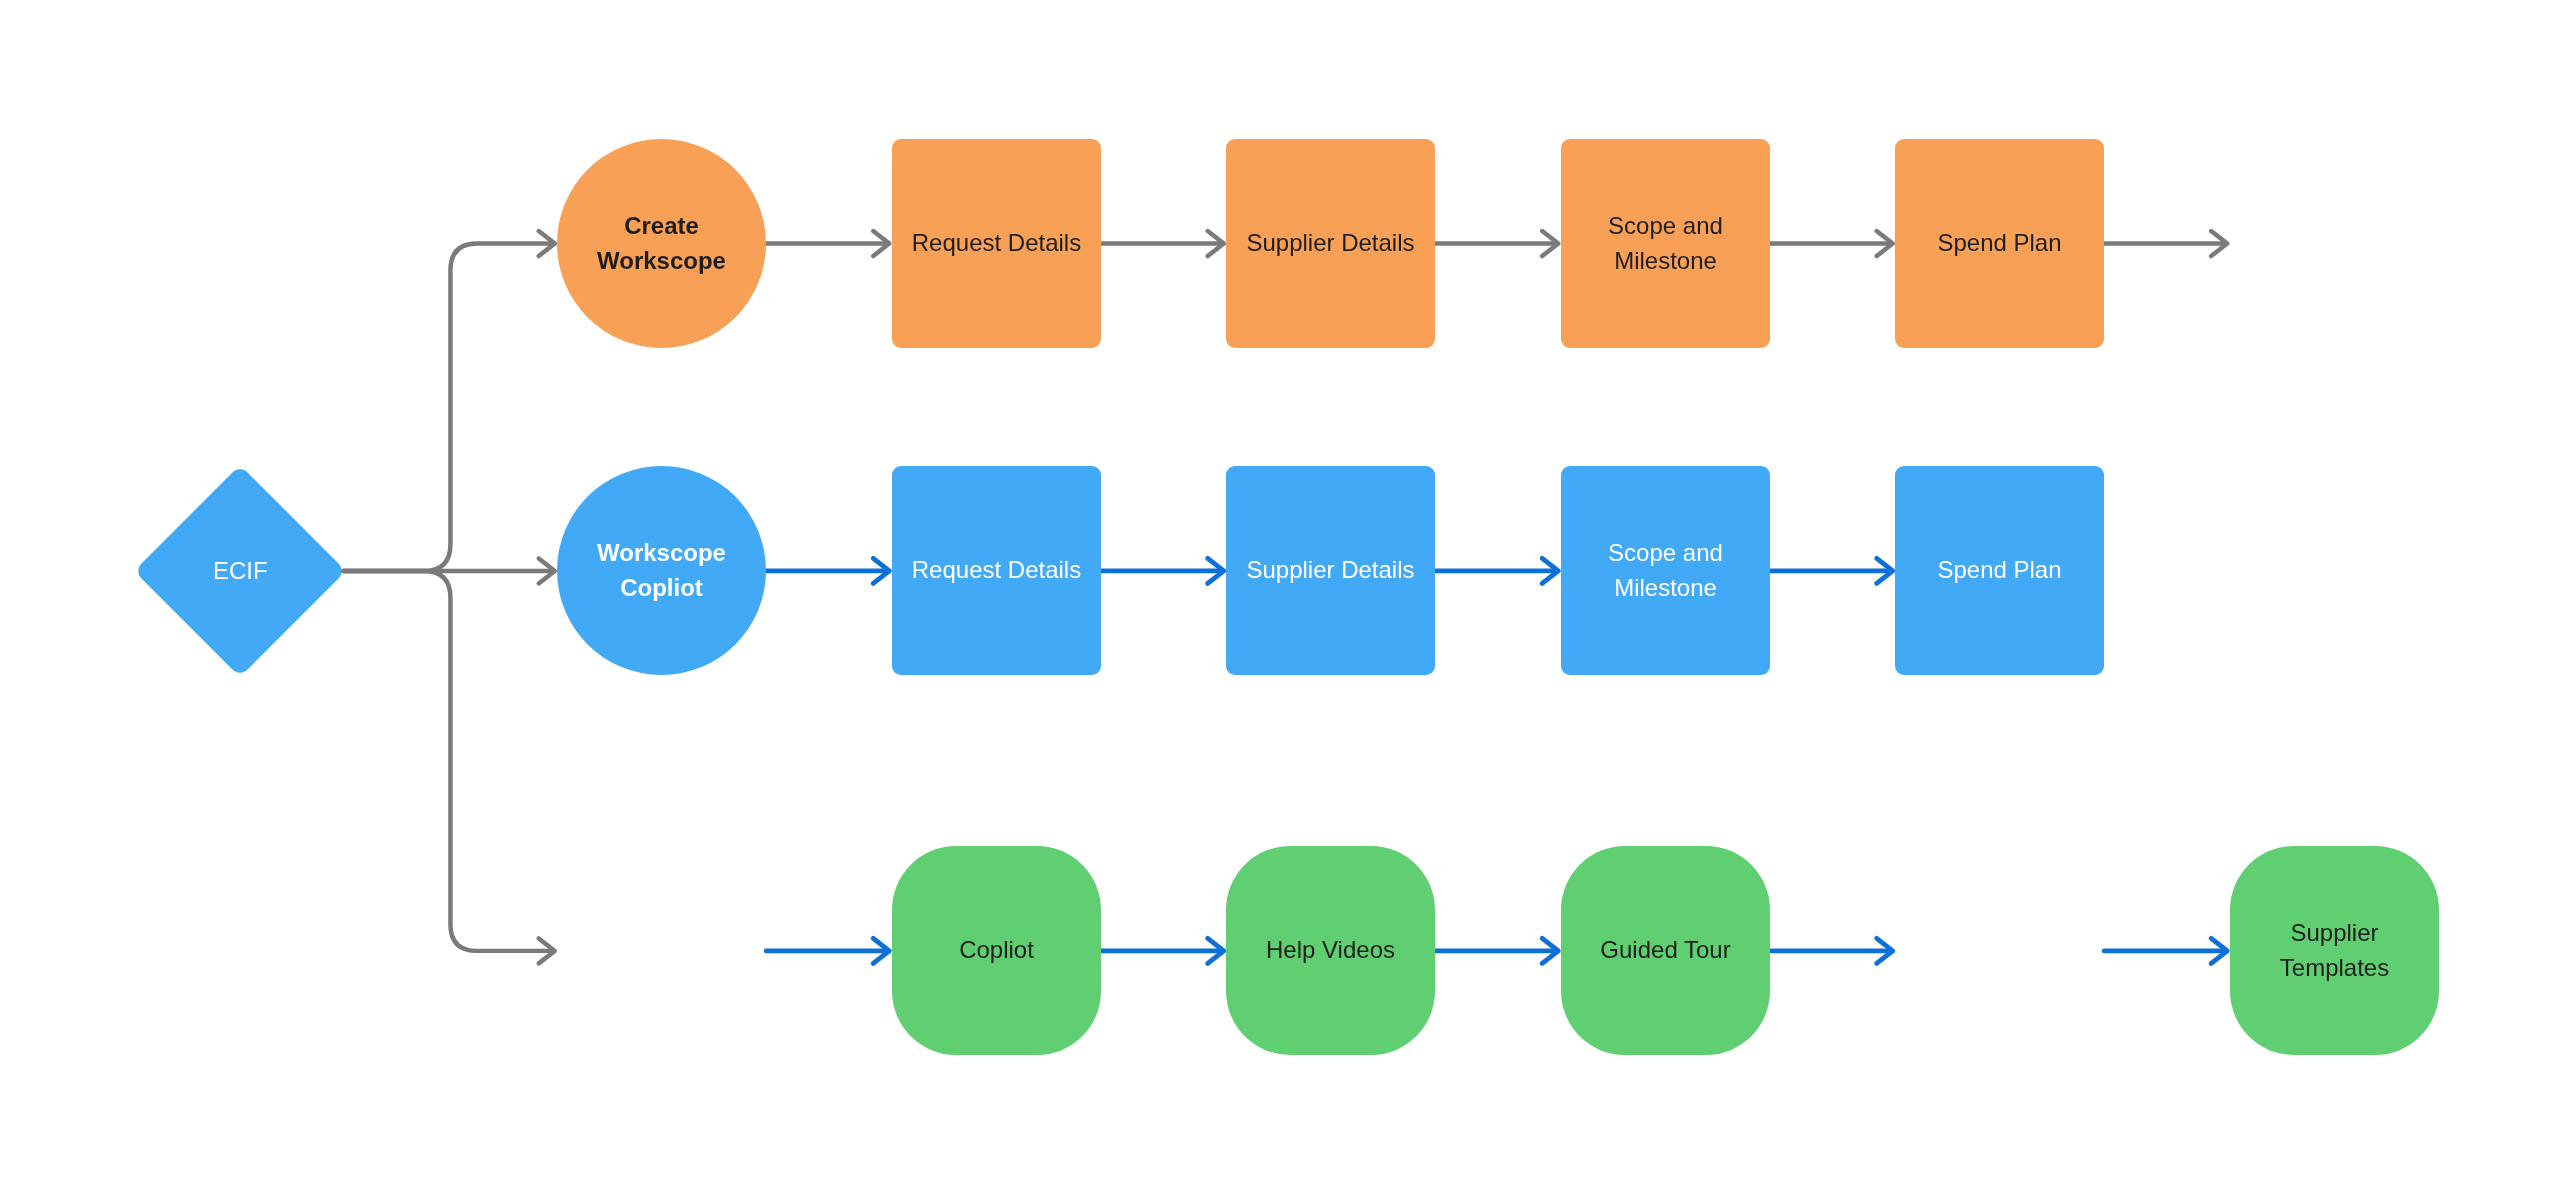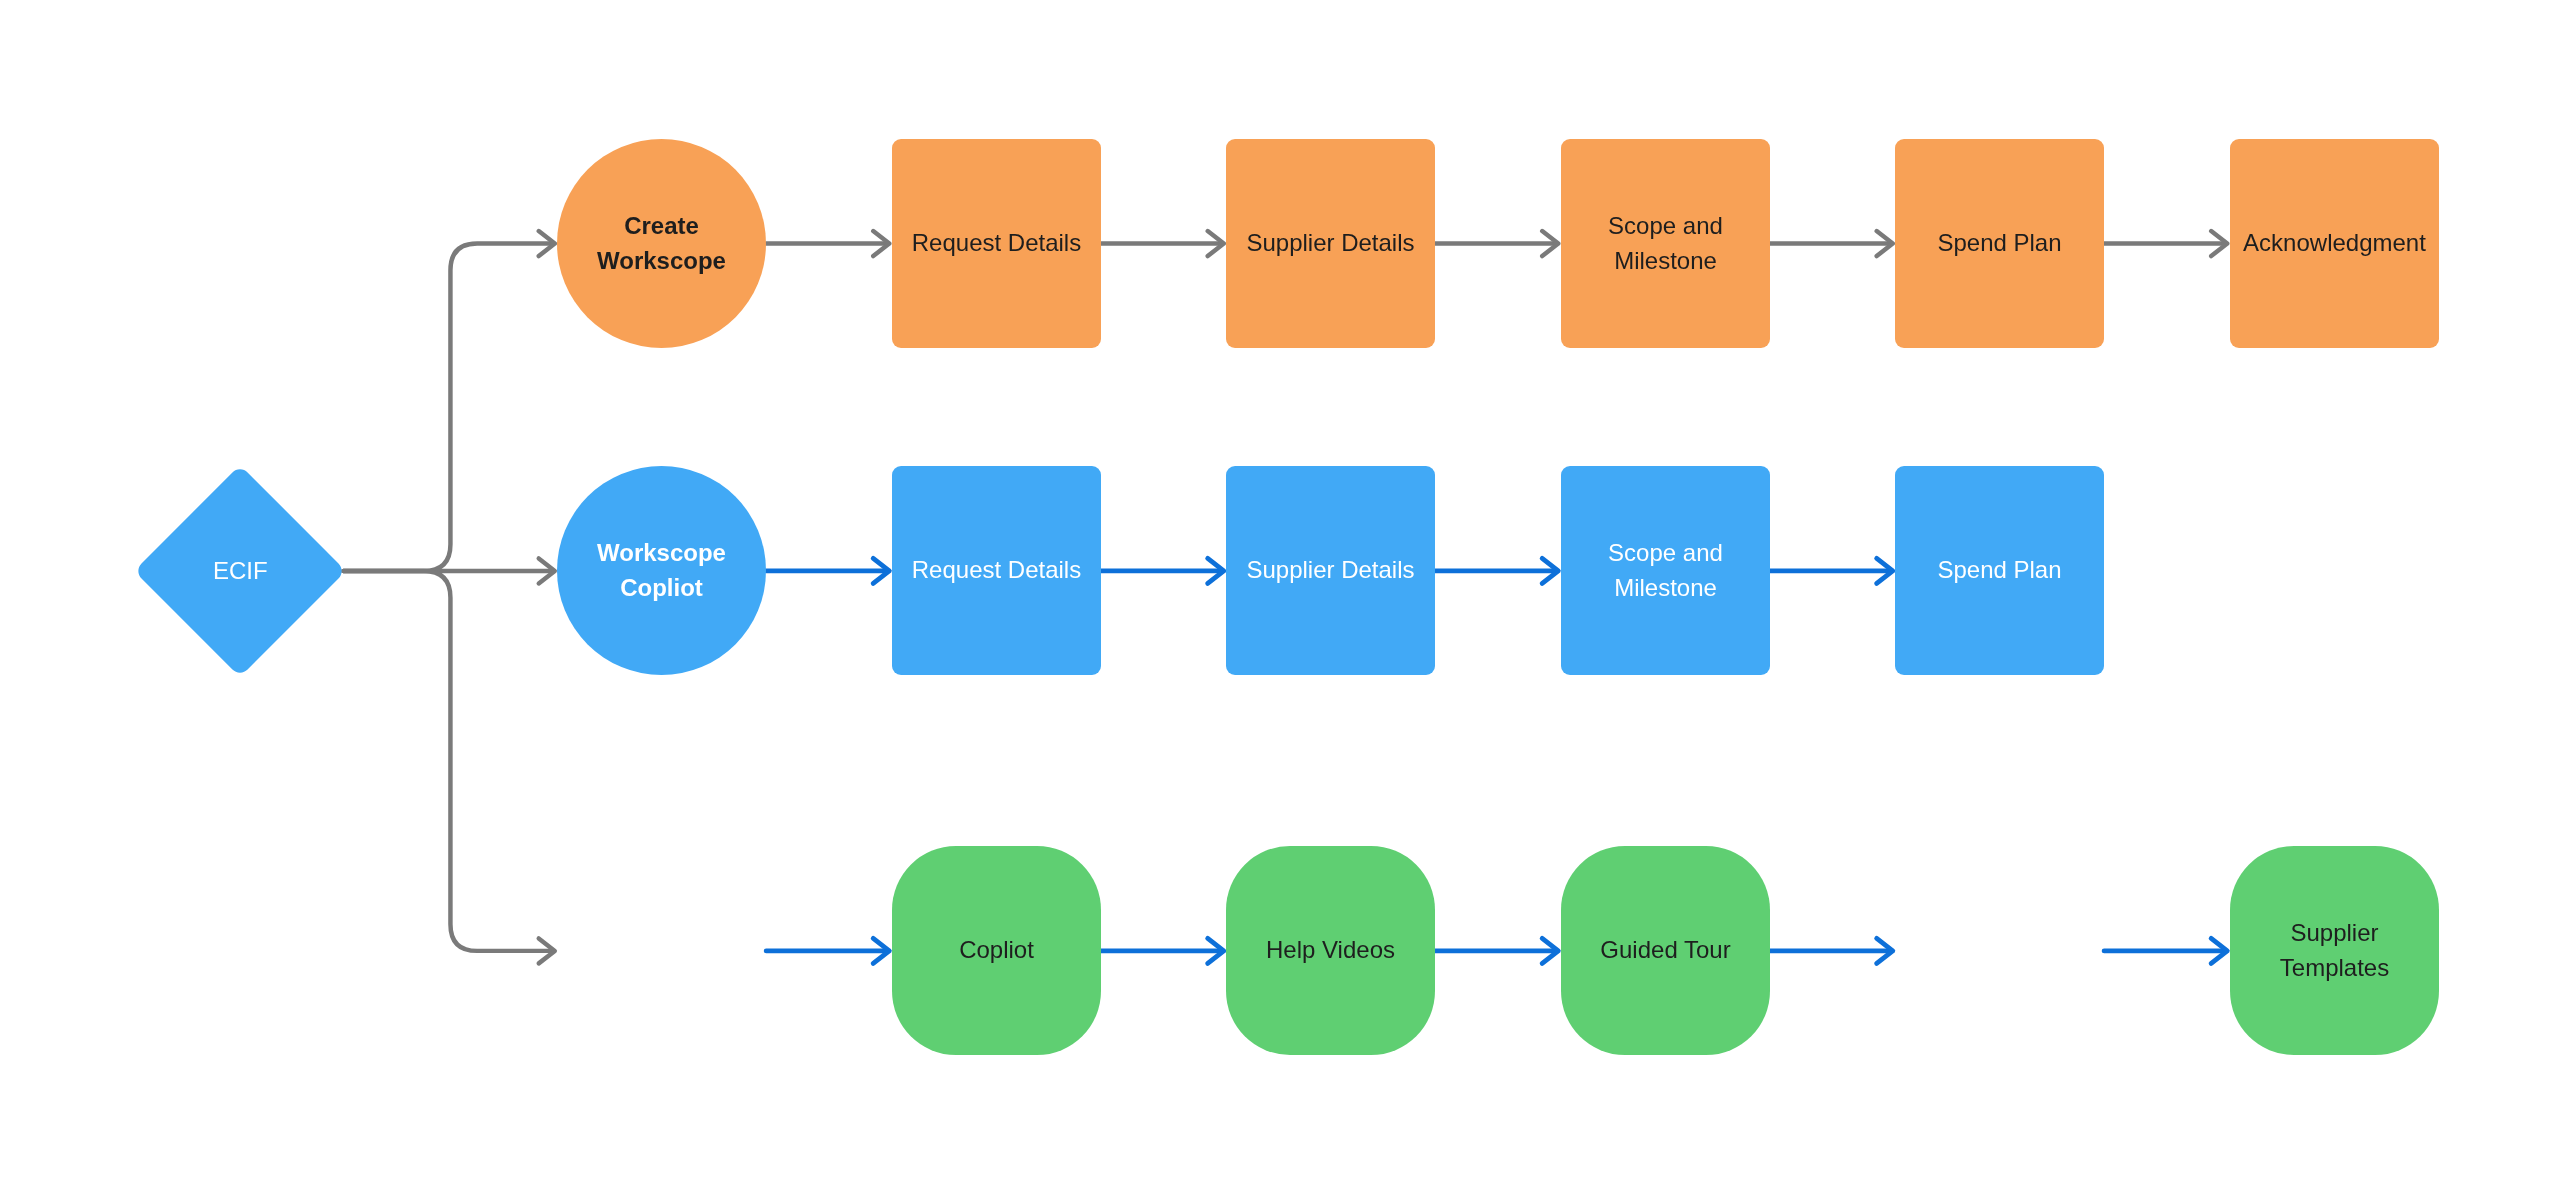--- a/index.html
+++ b/index.html
@@ -135,23 +135,20 @@
   </div>
   <div class="node shape-square theme-orange" style="left:1226px;top:139px">
     <span class="label">Supplier Details</span>
   </div>
   <div class="node shape-square theme-orange" style="left:1561px;top:139px">
     <span class="label">Scope and Milestone</span>
   </div>
   <div class="node shape-square theme-orange" style="left:1895px;top:139px">
     <span class="label">Spend Plan</span>
   </div>
-  <div class="node shape-square theme-orange" style="left:2230px;top:139px">
-    <span class="label">Acknowledgment</span>
-  </div>
 
   <div class="node shape-circle theme-blue" style="left:557px;top:466px">
     <span class="label">Workscope Copliot</span>
   </div>
   <div class="node shape-square theme-blue" style="left:892px;top:466px">
     <span class="label">Request Details</span>
   </div>
   <div class="node shape-square theme-blue" style="left:1226px;top:466px">
     <span class="label">Supplier Details</span>
   </div>

